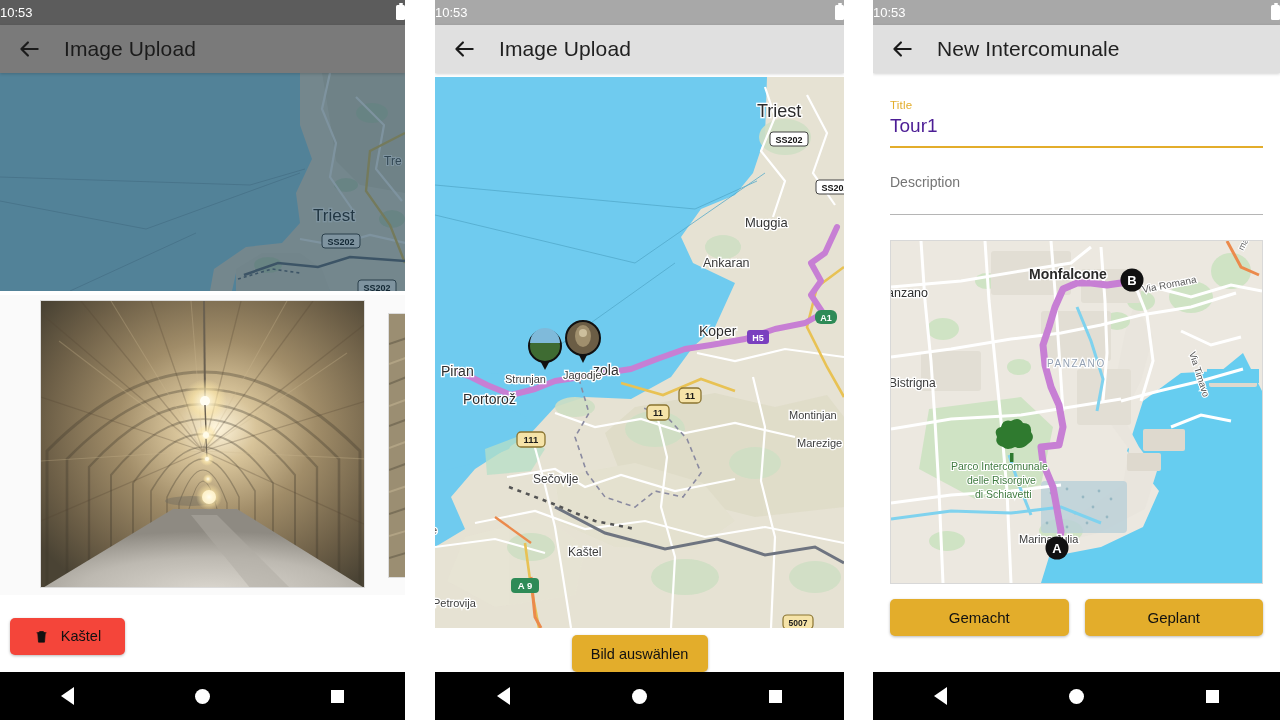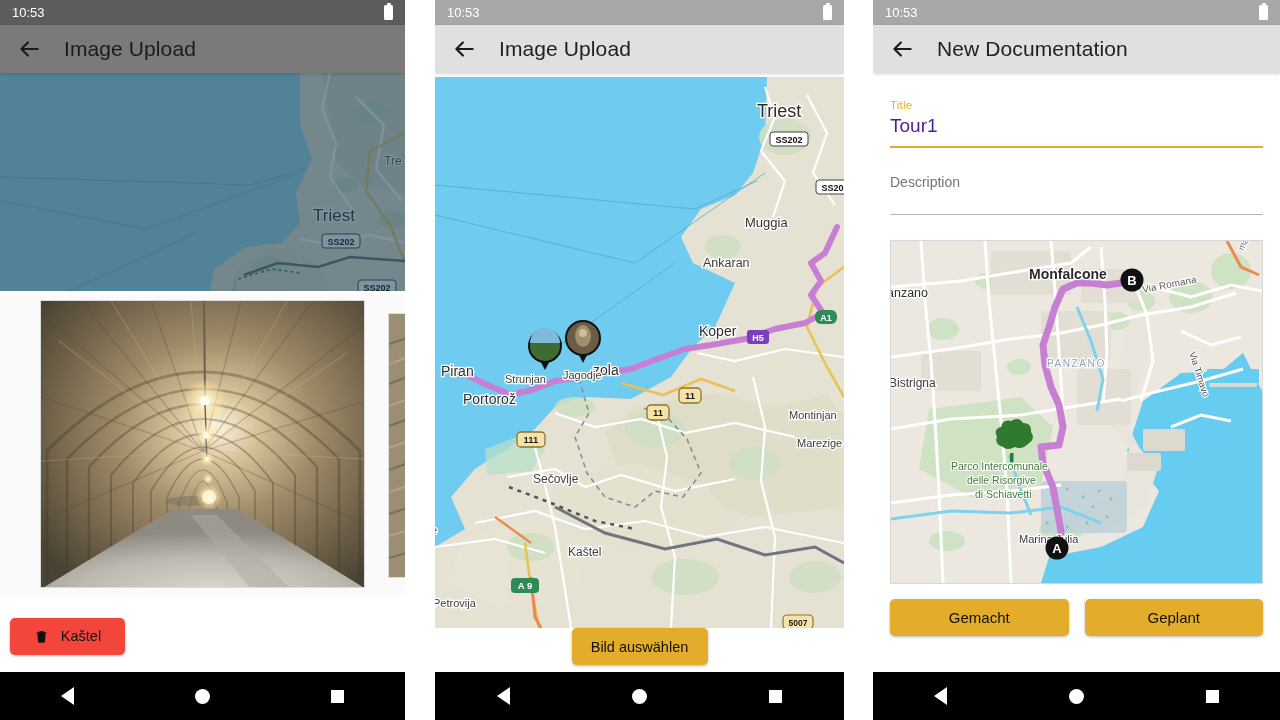--- a/index.html
+++ b/index.html
@@ -14,21 +14,21 @@
   
   .panel { position: absolute; top: 0; height: 720px; background: #fff; overflow: hidden; }
   #panel-1 { left: 0;   width: 405px; }
   #panel-2 { left: 435px; width: 409px; }
   #panel-3 { left: 873px; width: 407px; }
 
   
   .statusbar {
     position: relative; height: 25px; width: 100%;
     display: flex; align-items: center; justify-content: space-between;
-    padding: 0 12px;
+    padding: 0 0;
     color: #ffffff; font-size: 13px; font-weight: 500;
   }
   .statusbar.dark  { background: #5c5c5c; }
   .statusbar.light { background: #a8a8a8; }
   .battery {
     width: 9px; height: 15px; background: #fff;
     border-radius: 1.5px; position: relative;
   }
   .battery::before {
     content:""; position:absolute; top:-2.5px; left:2.5px;
@@ -85,21 +85,21 @@
   .btn-yellow { background:#e3ad2b; }
   .btn-red    { background:#f4453a; }
   #btn-upload { flex: 1 1 auto; height:37px; font-size:14.5px; }
   #btn-delete { width:115px; height:37px; font-size:14.5px; }
   .icon { flex:none; display:block; }
 
   
   #p2-map { position:absolute; left:0; top:77px; width:409px; height:551px; }
   #p2-actions {
     position:absolute; left:0; top:628px; width:409px; height:44px;
-    background:#fff; display:flex; align-items:flex-start; justify-content:center;
+    background:#fff; display:flex; align-items:flex-end; justify-content:center;
   }
   #btn-pick { width:136px; height:37px; font-size:14.5px; }
 
   
   #p3-form { position:absolute; left:0; top:77px; width:407px; padding: 0 17px; }
   .field { margin-top: 22px; }
   .field-label {
     font-size: 11.5px; color:#e3ad2b; letter-spacing:.2px; display:block;
   }
   .field-value {
@@ -481,21 +481,21 @@
 
     <div class="statusbar light">
       <span>10:53</span>
       <span class="battery"></span>
     </div>
 
     <div class="appbar light">
       <svg class="back" viewBox="0 0 24 24">
         <path d="M20 12H5M11 6l-6 6 6 6" fill="none" stroke="#1b1b1b" stroke-width="2" stroke-linecap="round" stroke-linejoin="round"></path>
       </svg>
-      <span class="title">New Documentation</span>
+      <span class="title">New Intercomunale</span>
     </div>
 
     <div id="p3-form">
       <div class="field">
         <span class="field-label">Title</span>
         <span class="field-value">Tour1</span>
         <div class="field-underline"></div>
       </div>
       <div class="field">
         <span class="field-placeholder">Description</span>

